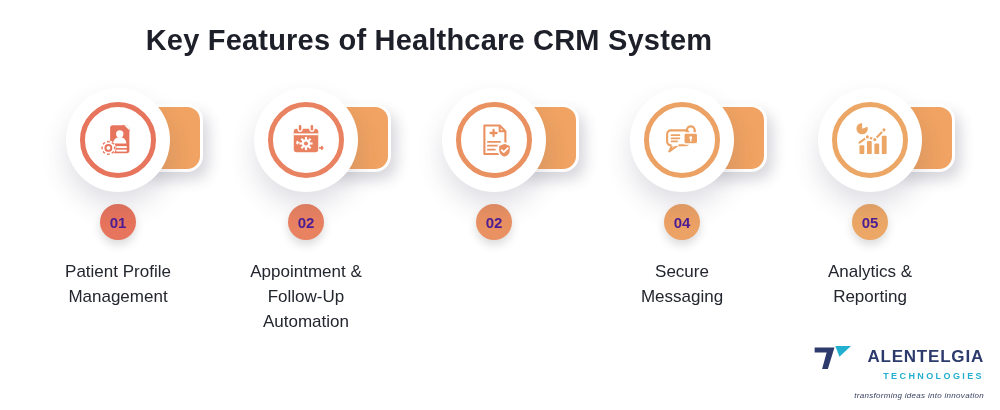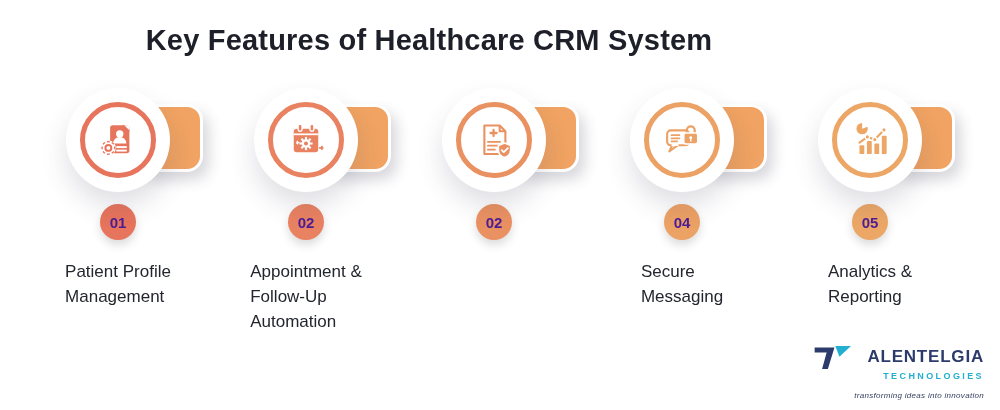--- a/index.html
+++ b/index.html
@@ -37,21 +37,21 @@
     display:flex;align-items:center;justify-content:center;
   }
   .icon{width:42px;height:42px;display:block;}
   .badge{
     margin-top:12px;width:36px;height:36px;border-radius:50%;
     background:var(--accent);color:#4c1d95;font-weight:700;font-size:15px;
     display:flex;align-items:center;justify-content:center;
     box-shadow:0 5px 10px rgba(0,0,0,.14);
   }
   .label{
-    margin-top:20px;font-size:17px;line-height:1.47;
+    margin-top:20px;text-align:center;font-size:17px;line-height:1.47;
     font-weight:500;color:var(--label-color,#23262e);white-space:pre-line;
   }
   .logo{
     position:absolute;right:16px;bottom:10px;
     display:flex;flex-direction:column;align-items:flex-end;
   }
   .logo-top{display:flex;align-items:center;gap:16px;}
   .logo-mark{width:38px;height:27px;display:block;margin-bottom:-2px;}
   .logo-name{
     font-size:17px;font-weight:700;color:var(--logo-navy,#2C3B6C);

